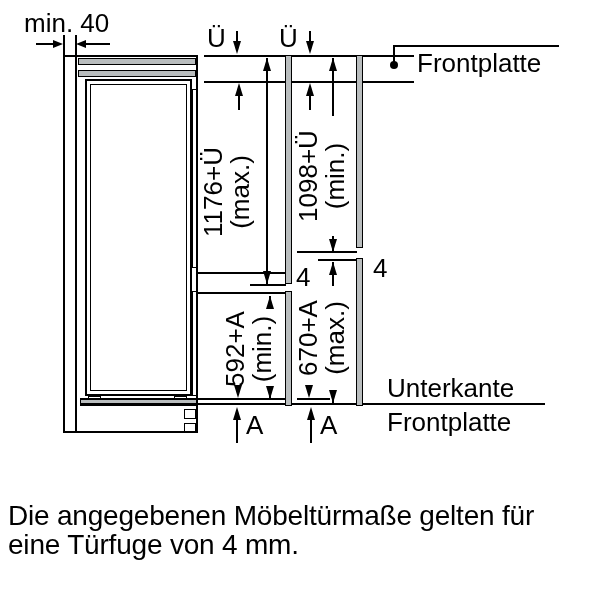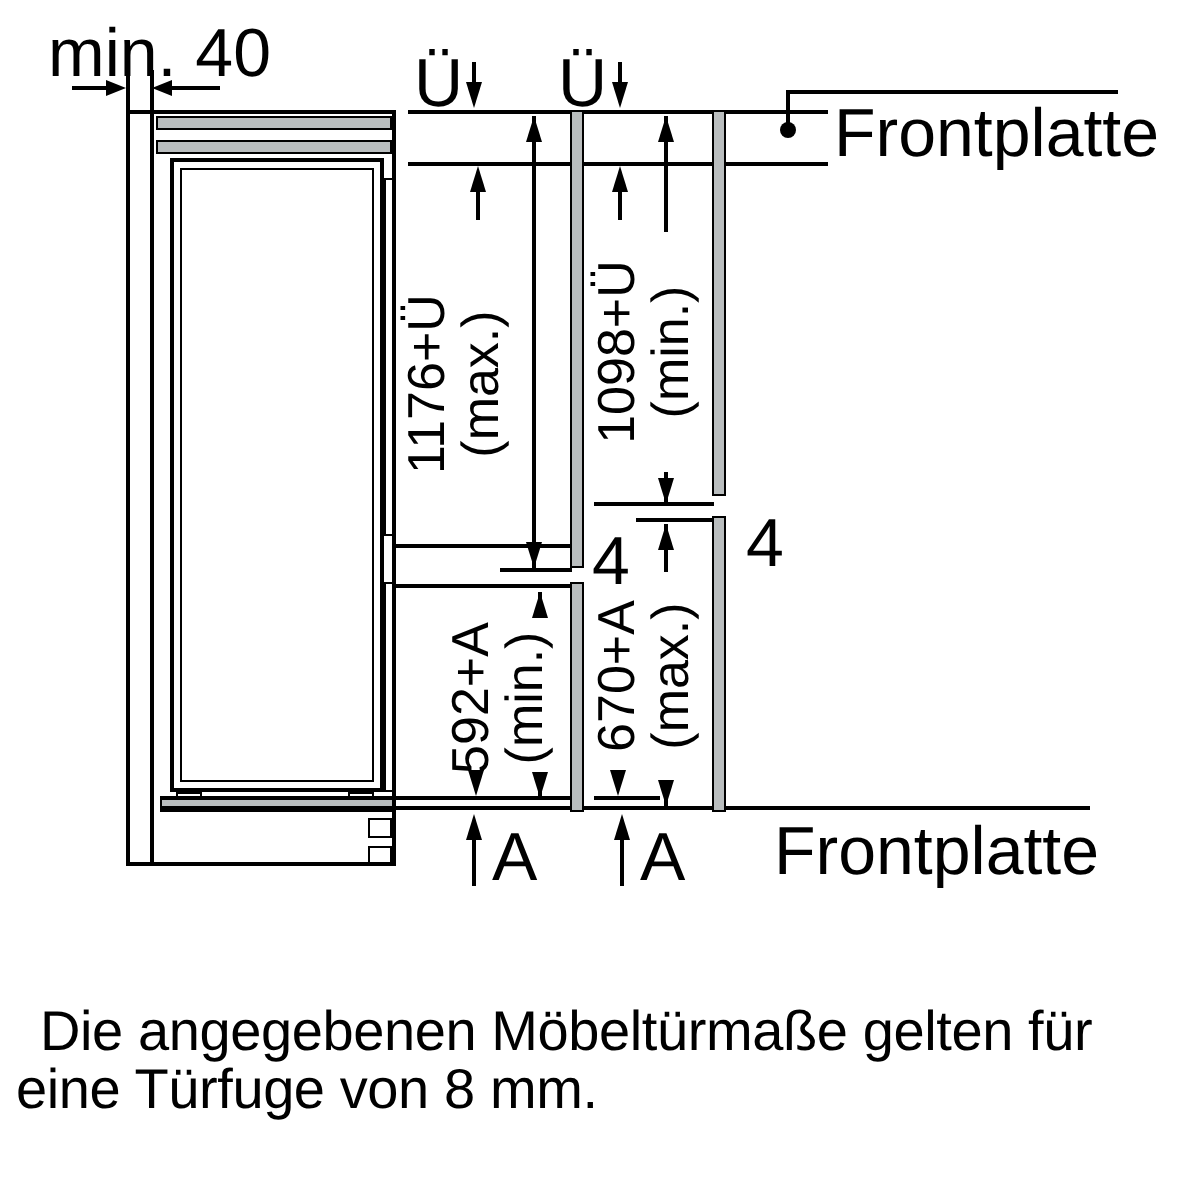--- a/index.html
+++ b/index.html
@@ -3,21 +3,21 @@
 <meta charset="utf-8">
 <style>
   html,body{margin:0;padding:0;background:#fff}
   #canvas{position:relative;width:600px;height:600px;background:#fff;overflow:hidden;
           font-family:"Liberation Sans","DejaVu Sans",sans-serif;color:#000}
   .ln{position:absolute;background:#000}
   .rect{position:absolute;box-sizing:border-box;border:2px solid #000;background:#fff}
   .rect.b1{border-width:1px}
   .rect.b15{border-width:1.5px}
   .gray{background:var(--panel-gray,#b9bdbe)}
-  .txt{position:absolute;font-size:34px;line-height:1.05;white-space:nowrap}
+  .txt{position:absolute;font-size:26px;line-height:1.05;white-space:nowrap}
   .txt.big{font-size:28px;letter-spacing:-0.2px}
   .rot{position:absolute;display:flex;flex-direction:column;justify-content:center;
        text-align:center;background:#fff;transform:rotate(-90deg);
        font-size:26px;line-height:27px;white-space:nowrap}
   .dot{position:absolute;width:8px;height:8px;border-radius:50%;background:#000}
   .ah{position:absolute;width:0;height:0}
   .ah.up{border-left:4px solid transparent;border-right:4px solid transparent;border-bottom:13px solid #000}
   .ah.down{border-left:4px solid transparent;border-right:4px solid transparent;border-top:13px solid #000}
   .ah.left{border-top:4px solid transparent;border-bottom:4px solid transparent;border-right:10px solid #000}
   .ah.right{border-top:4px solid transparent;border-bottom:4px solid transparent;border-left:10px solid #000}
@@ -113,20 +113,21 @@
   <div class="ah up" style="left:307px;top:407px"></div>
   <div class="ah right" style="left:53px;top:40px"></div>
   <div class="ah left" style="left:76px;top:40px"></div>
 
   <div class="txt" style="left:24px;top:10px">min. 40</div>
   <div class="txt" style="left:207px;top:25px">Ü</div>
   <div class="txt" style="left:279px;top:25px">Ü</div>
   <div class="txt" style="left:417px;top:50px">Frontplatte</div>
   <div class="txt" style="left:296px;top:264px">4</div>
   <div class="txt" style="left:373px;top:255px">4</div>
+  <div class="txt" style="left:387px;top:375px">Unterkante</div>
   <div class="txt" style="left:387px;top:409px">Frontplatte</div>
   <div class="txt" style="left:246px;top:412px">A</div>
   <div class="txt" style="left:320px;top:412px">A</div>
 
-  <div class="txt big" style="left:20px;top:501px">Die angegebenen Möbeltürmaße gelten für</div>
-  <div class="txt big" style="left:8px;top:530px">eine Türfuge von 8 mm.</div>
+  <div class="txt big" style="left:8px;top:501px">Die angegebenen Möbeltürmaße gelten für</div>
+  <div class="txt big" style="left:8px;top:530px">eine Türfuge von 4 mm.</div>
 
 </div>
 
 </body></html>

